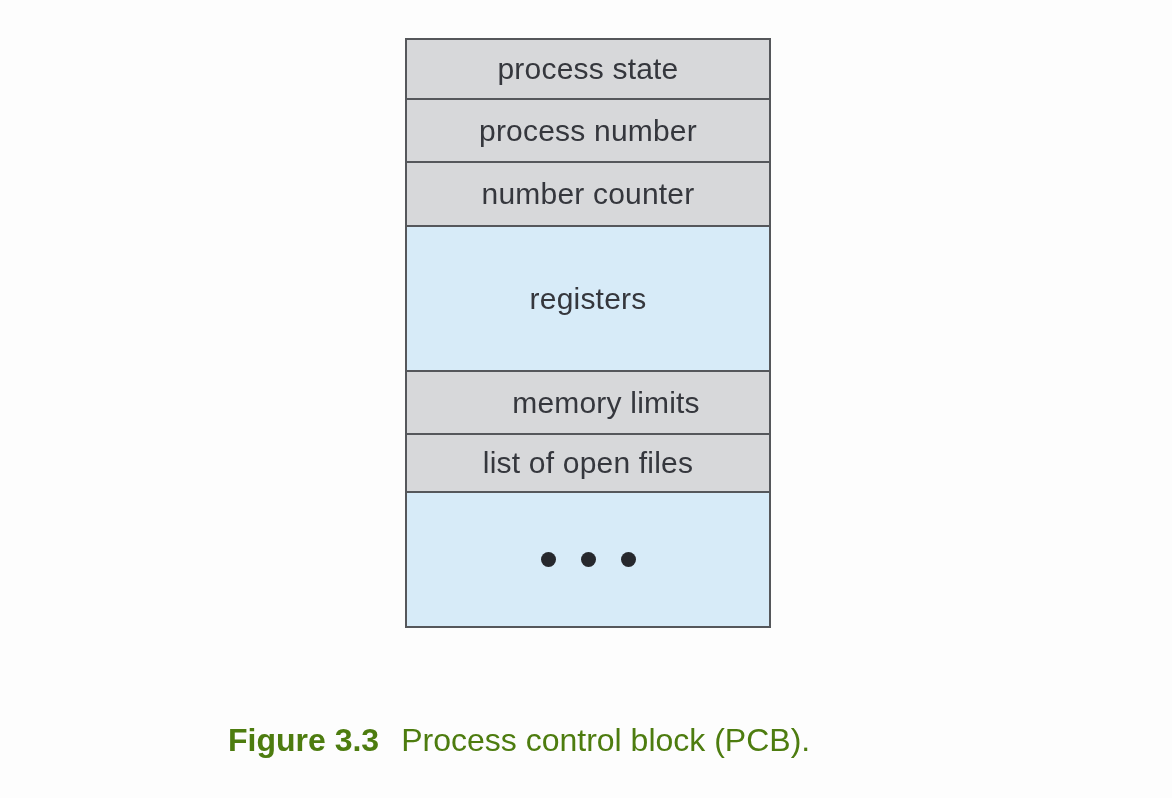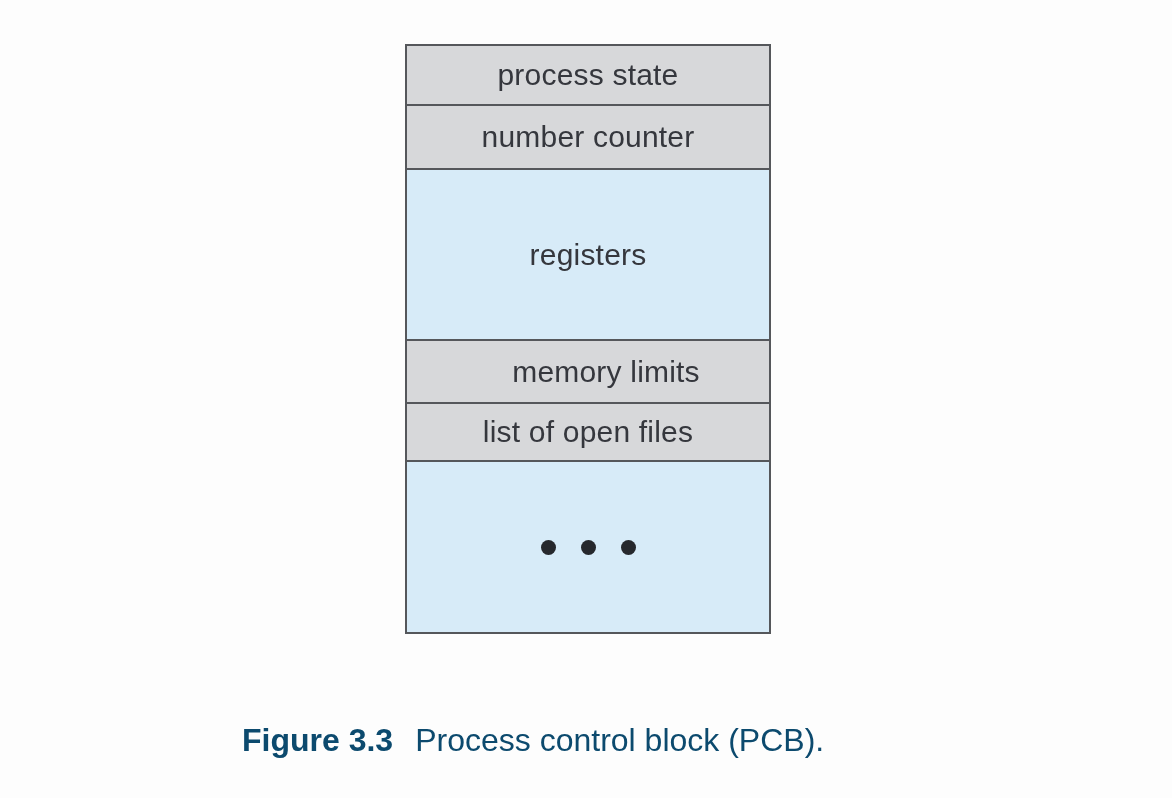--- a/index.html
+++ b/index.html
@@ -16,21 +16,21 @@
   .stage {
     position: relative;
     width: 1172px;
     height: 798px;
   }
 
   
   .pcb {
     position: absolute;
     left: 405px;
-    top: 44px;
+    top: 38px;
     width: 366px;
     height: 590px;
     border: 2px solid #55575b;
     display: flex;
     flex-direction: column;
     background: #d7d8da;
   }
 
   .pcb-row {
     display: flex;
@@ -45,60 +45,63 @@
   .pcb-row + .pcb-row {
     border-top: 2px solid #55575b;
   }
 
   .fill-gray { background: #d7d8da; }
   .fill-blue { background: #d7ebf8; }
 
   .h-r1 { height: 58px; }
   .h-r2 { height: 63px; }
   .h-r3 { height: 64px; }
-  .h-r4 { height: 171px; }
+  .h-r4 { height: 145px; }
   .h-r5 { height: 63px; padding-left: 36px; }
   .h-r6 { height: 58px; }
   .h-r7 { flex: 1 1 auto; }
 
   
   .dots {
     display: flex;
     align-items: center;
     gap: 25px;
   }
   .dot {
     width: 15px;
     height: 15px;
     border-radius: 50%;
     background: #26282d;
   }
 
   
   .caption {
     position: absolute;
-    left: 242px;
+    left: 228px;
     top: 722px;
     font-size: 32px;
-    color: #0c4a6e;
+    color: #4d7c0f;
     white-space: nowrap;
   }
   .caption .label {
     font-weight: bold;
     margin-right: 22px;
   }
 </style>
 </head>
 <body>
 
 <div class="stage">
 
   <div class="pcb">
     <div class="pcb-row fill-gray h-r1">
       <span>process state</span>
+    </div>
+    <div class="pcb-row fill-gray h-r2">
+      <span>process number</span>
     </div>
     <div class="pcb-row fill-gray h-r3">
       <span>number counter</span>
     </div>
     <div class="pcb-row fill-blue h-r4">
       <span>registers</span>
     </div>
     <div class="pcb-row fill-gray h-r5">
       <span>memory limits</span>
     </div>

